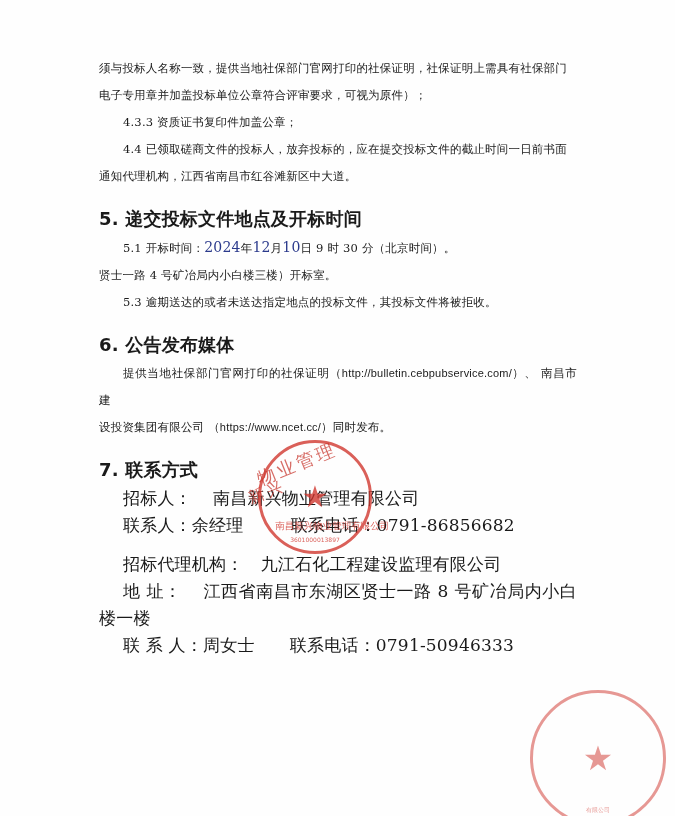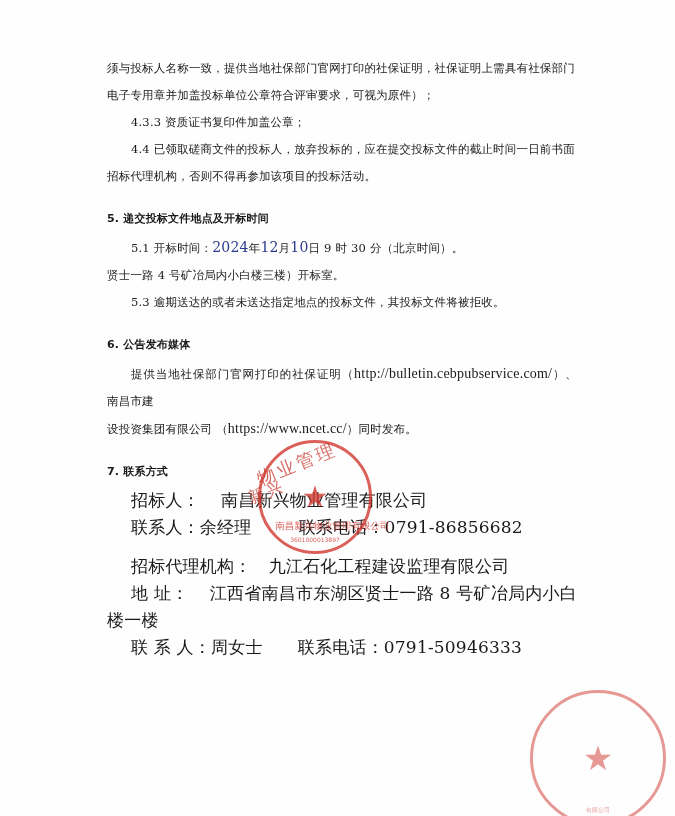--- a/index.html
+++ b/index.html
@@ -22,54 +22,54 @@
     height: 816px;
     background: #fefefe;
   }
   .content {
     position: absolute;
     left: 95px;
     top: 55px;
     width: 482px;
   }
   p {
-    margin: 0 0 0 12px;
+    margin: 0 0 0 4px;
     font-size: 11.5px;
     line-height: 27px;
     letter-spacing: 0.2px;
     text-align: justify;
   }
   .indent {
     text-indent: 24px;
   }
   .heading {
     font-weight: bold;
-    font-size: 11px;
+    font-size: 18px;
     line-height: 30px;
     margin-top: 8px;
   }
   .heading .num {
     font-family: "DejaVu Sans", "Liberation Sans", sans-serif;
     font-weight: bold;
   }
   .spacer-sm { height: 6px; }
   .spacer-md { height: 12px; }
   .lbl-row {
     font-size: 17px;
     line-height: 27px;
     text-indent: 24px;
   }
   .handwrite {
     font-family: "DejaVu Serif", serif;
     color: #2b3a8c;
     font-size: 14px;
   }
   .urlsmall {
-    font-family: Liberation Serif, serif;
-    font-size: 14px;
+    font-family: Liberation Sans, sans-serif;
+    font-size: 11px;
   }
   
   .seal {
     position: absolute;
     border: 3px solid #d0342c;
     border-radius: 50%;
     color: #d0342c;
     opacity: 0.78;
     pointer-events: none;
   }
@@ -147,21 +147,21 @@
 <div class="page">
 
   <div class="content">
 
     <p>须与投标人名称一致，提供当地社保部门官网打印的社保证明，社保证明上需具有社保部门</p>
     <p>电子专用章并加盖投标单位公章符合评审要求，可视为原件）；</p>
 
     <p class="indent">4.3.3 资质证书复印件加盖公章；</p>
 
     <p class="indent">4.4 已领取磋商文件的投标人，放弃投标的，应在提交投标文件的截止时间一日前书面</p>
-    <p>招标代理机构，否则不得再参加该项目的投标活动。</p>
+    <p>通知代理机构，江西省南昌市红谷滩新区中大道。</p>
 
     <div class="spacer-sm"></div>
     <p class="heading">
       <span class="num">5.</span>
       <span>递交投标文件地点及开标时间</span>
     </p>
 
     <p class="indent">
       <span>5.1  开标时间：</span><span class="handwrite">2024</span><span>年</span><span class="handwrite">12</span><span>月</span><span class="handwrite">10</span><span>日 9 时 30 分（北京时间）。</span>
     </p>

